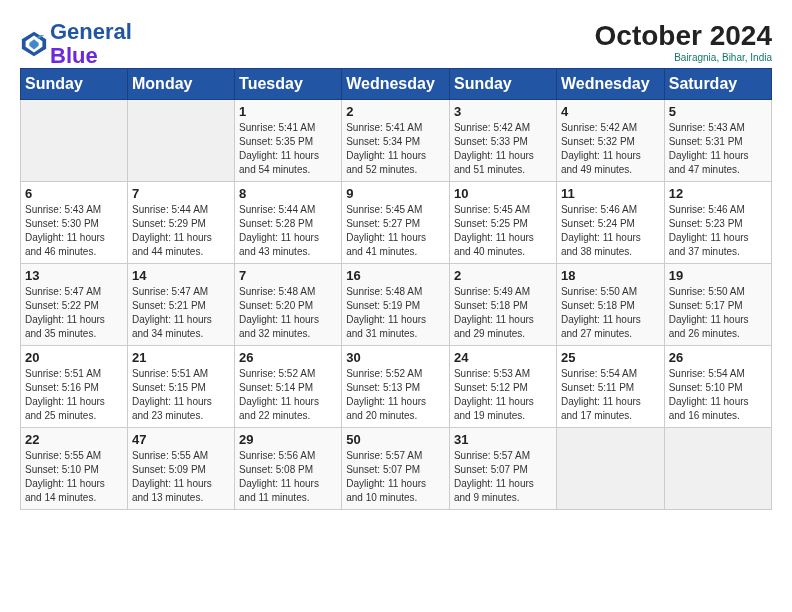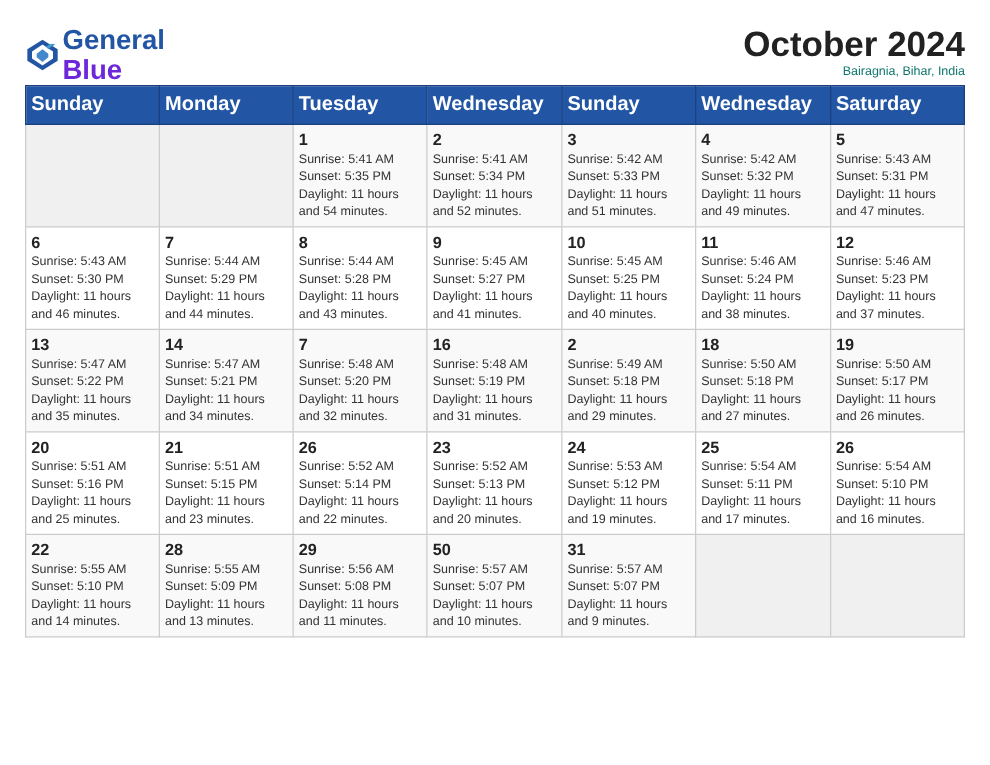--- a/index.html
+++ b/index.html
@@ -215,21 +215,21 @@
         </td>
         <td>
           <div class="day-number">21</div>
           <div class="day-detail">Sunrise: 5:51 AM<br>Sunset: 5:15 PM<br>Daylight: 11 hours and 23 minutes.</div>
         </td>
         <td>
           <div class="day-number">26</div>
           <div class="day-detail">Sunrise: 5:52 AM<br>Sunset: 5:14 PM<br>Daylight: 11 hours and 22 minutes.</div>
         </td>
         <td>
-          <div class="day-number">23</div>
+          <div class="day-number">30</div>
           <div class="day-detail">Sunrise: 5:52 AM<br>Sunset: 5:13 PM<br>Daylight: 11 hours and 20 minutes.</div>
         </td>
         <td>
           <div class="day-number">24</div>
           <div class="day-detail">Sunrise: 5:53 AM<br>Sunset: 5:12 PM<br>Daylight: 11 hours and 19 minutes.</div>
         </td>
         <td>
           <div class="day-number">25</div>
           <div class="day-detail">Sunrise: 5:54 AM<br>Sunset: 5:11 PM<br>Daylight: 11 hours and 17 minutes.</div>
         </td>
@@ -237,21 +237,21 @@
           <div class="day-number">26</div>
           <div class="day-detail">Sunrise: 5:54 AM<br>Sunset: 5:10 PM<br>Daylight: 11 hours and 16 minutes.</div>
         </td>
       </tr>
       <tr>
         <td>
           <div class="day-number">22</div>
           <div class="day-detail">Sunrise: 5:55 AM<br>Sunset: 5:10 PM<br>Daylight: 11 hours and 14 minutes.</div>
         </td>
         <td>
-          <div class="day-number">28</div>
+          <div class="day-number">47</div>
           <div class="day-detail">Sunrise: 5:55 AM<br>Sunset: 5:09 PM<br>Daylight: 11 hours and 13 minutes.</div>
         </td>
         <td>
           <div class="day-number">29</div>
           <div class="day-detail">Sunrise: 5:56 AM<br>Sunset: 5:08 PM<br>Daylight: 11 hours and 11 minutes.</div>
         </td>
         <td>
           <div class="day-number">50</div>
           <div class="day-detail">Sunrise: 5:57 AM<br>Sunset: 5:07 PM<br>Daylight: 11 hours and 10 minutes.</div>
         </td>

